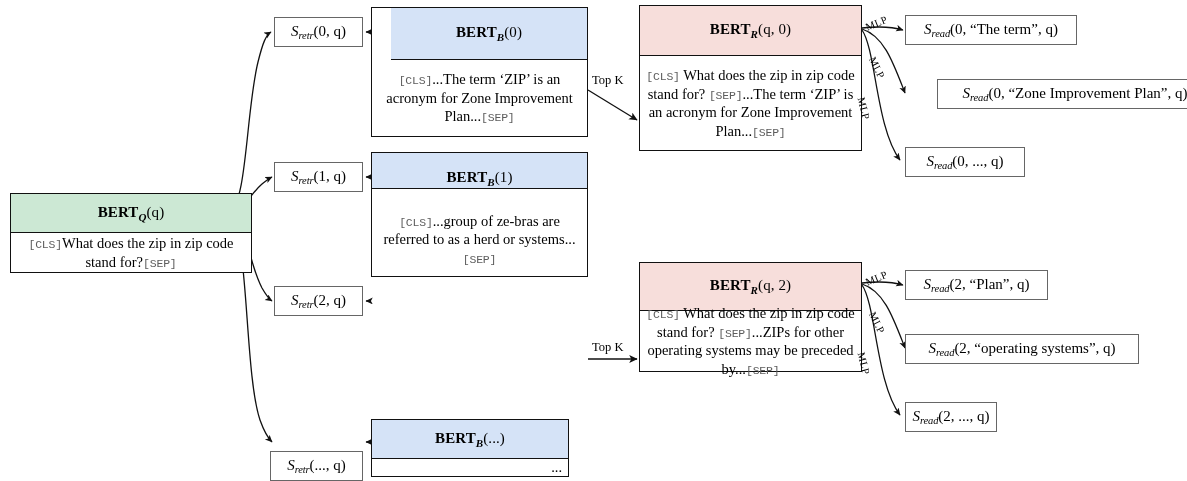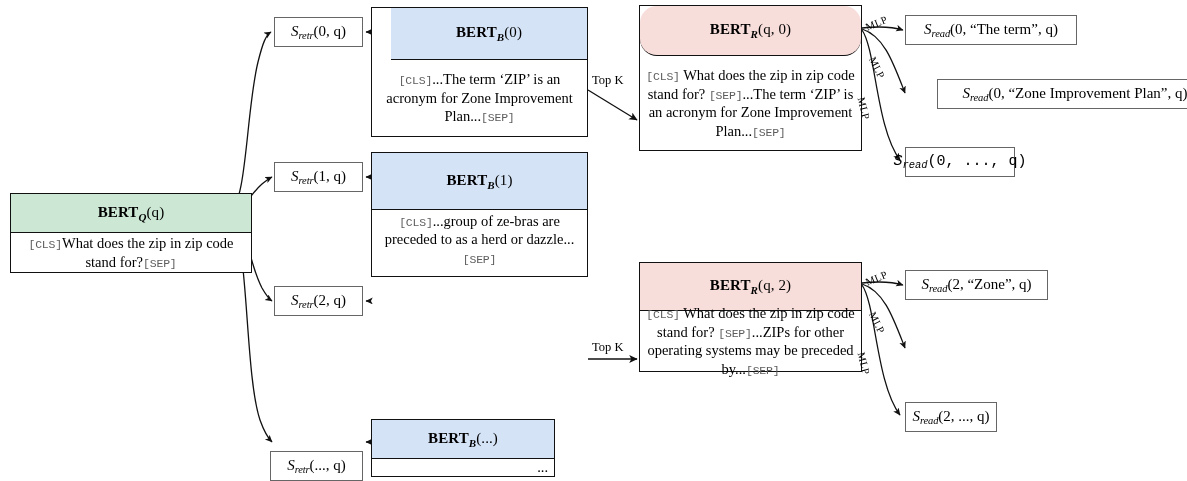--- a/index.html
+++ b/index.html
@@ -108,43 +108,43 @@
   <div class="box bigbox" style="left:371px;top:7px;width:217px;height:130px;">
     <div class="hdr hdr-blue" style="height:52px;margin-left:19px;">
       <span class="bert"><span>BERT</span><span class="sub">B</span><span class="paren">(0)</span></span>
     </div>
     <div class="body-txt" style="top:52px;bottom:0;">
       <div><span class="mono">[CLS]</span><span>...The term ‘ZIP’ is an acronym for Zone Improvement Plan...</span><span class="mono">[SEP]</span></div>
     </div>
   </div>
 
   <div class="box bigbox" style="left:371px;top:152px;width:217px;height:125px;">
-    <div class="hdr hdr-blue" style="height:57px;">
+    <div class="hdr hdr-blue" style="height:36px;align-items:flex-end;">
       <span class="bert"><span>BERT</span><span class="sub">B</span><span class="paren">(1)</span></span>
     </div>
     <div class="body-txt" style="top:50px;bottom:0;">
-      <div><span class="mono">[CLS]</span><span>...group of ze-bras are preceded to as a herd or dazzle...</span><span class="mono">[SEP]</span></div>
+      <div><span class="mono">[CLS]</span><span>...group of ze-bras are referred to as a herd or systems...</span><span class="mono">[SEP]</span></div>
     </div>
   </div>
 
 
-  <div class="box bigbox" style="left:371px;top:419px;width:184px;height:58px;">
+  <div class="box bigbox" style="left:371px;top:419px;width:198px;height:58px;">
     <div class="hdr hdr-blue" style="height:39px;">
       <span class="bert"><span>BERT</span><span class="sub">B</span><span class="paren">(...)</span></span>
     </div>
     <div class="body-txt" style="top:39px;bottom:0;">
       <div>...</div>
     </div>
   </div>
 
   <div class="lbl" style="left:592px;top:73px;">Top K</div>
   <div class="lbl" style="left:592px;top:340px;">Top K</div>
 
   <div class="box bigbox" style="left:639px;top:5px;width:223px;height:146px;">
-    <div class="hdr hdr-pink" style="height:50px;border-radius:17px;">
+    <div class="hdr hdr-pink" style="height:50px;">
       <span class="bert"><span>BERT</span><span class="sub">R</span><span class="paren">(q, 0)</span></span>
     </div>
     <div class="body-txt" style="top:50px;bottom:0;">
       <div><span class="mono">[CLS]</span> <span>What does the zip in zip code stand for?</span> <span class="mono">[SEP]</span><span>...The term ‘ZIP’ is an acronym for Zone Improvement Plan...</span><span class="mono">[SEP]</span></div>
     </div>
   </div>
 
   <div class="box bigbox" style="left:639px;top:262px;width:223px;height:110px;">
     <div class="hdr hdr-pink" style="height:48px;">
       <span class="bert"><span>BERT</span><span class="sub">R</span><span class="paren">(q, 2)</span></span>
@@ -161,24 +161,27 @@
   <div class="mlp" style="left:866px;top:277px;transform:rotate(-22deg);">MLP</div>
   <div class="mlp" style="left:872px;top:307px;transform:rotate(64deg);">MLP</div>
   <div class="mlp" style="left:861px;top:347px;transform:rotate(76deg);">MLP</div>
 
   <div class="sbox" style="left:905px;top:15px;width:172px;height:30px;">
     <span class="sf"><span>S</span><span class="nm">read</span><span class="up">(0, “The term”, q)</span></span>
   </div>
   <div class="sbox" style="left:937px;top:79px;width:276px;height:30px;">
     <span class="sf"><span>S</span><span class="nm">read</span><span class="up">(0, “Zone Improvement Plan”, q)</span></span>
   </div>
-  <div class="sbox" style="left:905px;top:147px;width:110px;height:30px;font-family:Liberation Mono, monospace;">
+  <div class="sbox" style="left:905px;top:147px;width:120px;height:30px;">
     <span class="sf"><span>S</span><span class="nm">read</span><span class="up">(0, ..., q)</span></span>
   </div>
 
   <div class="sbox" style="left:905px;top:270px;width:143px;height:30px;">
-    <span class="sf"><span>S</span><span class="nm">read</span><span class="up">(2, “Zone”, q)</span></span>
+    <span class="sf"><span>S</span><span class="nm">read</span><span class="up">(2, “Plan”, q)</span></span>
+  </div>
+  <div class="sbox" style="left:905px;top:334px;width:234px;height:30px;">
+    <span class="sf"><span>S</span><span class="nm">read</span><span class="up">(2, “operating systems”, q)</span></span>
   </div>
   <div class="sbox" style="left:905px;top:402px;width:92px;height:30px;">
     <span class="sf"><span>S</span><span class="nm">read</span><span class="up">(2, ..., q)</span></span>
   </div>
 
 </div>
 
 </body></html>

